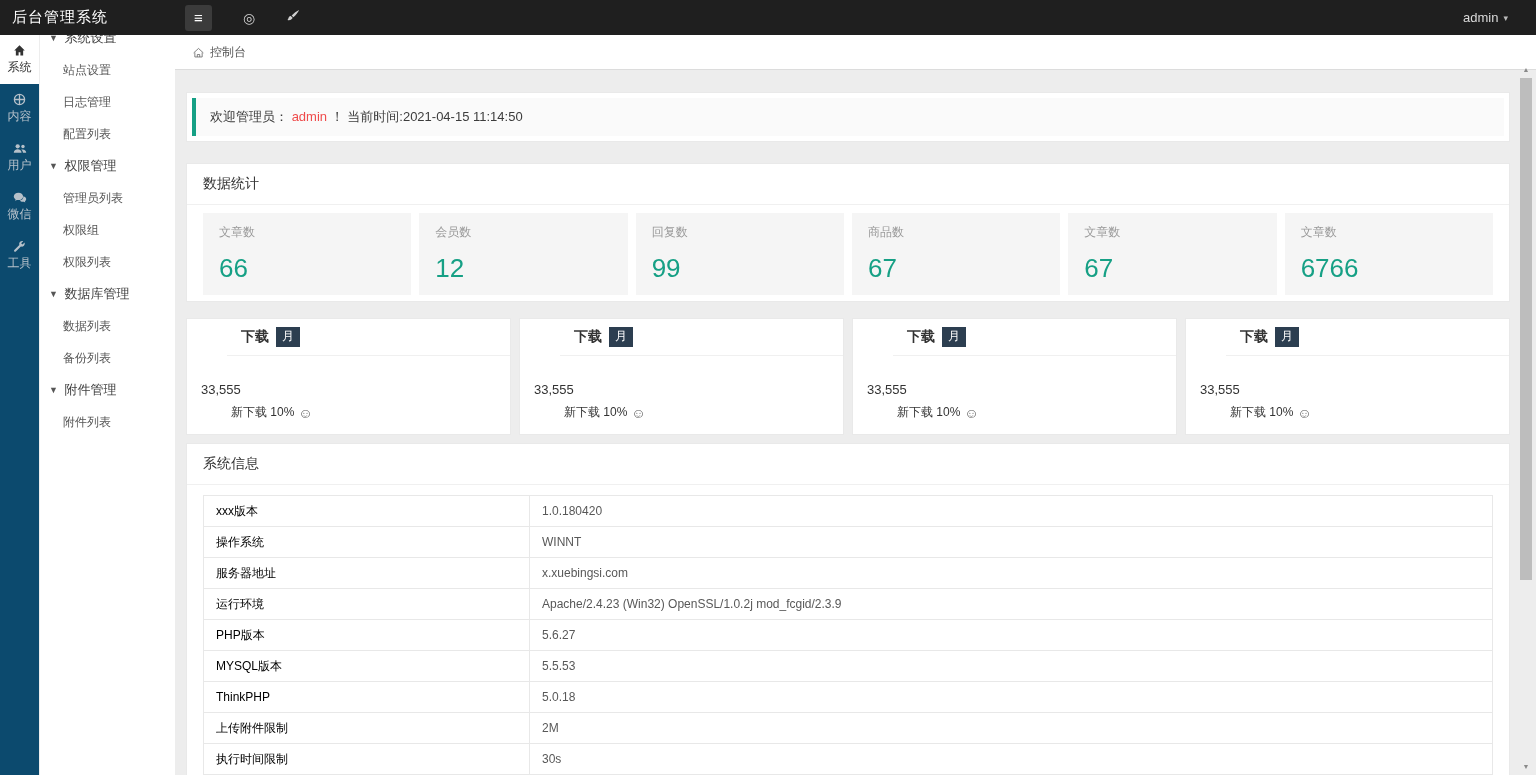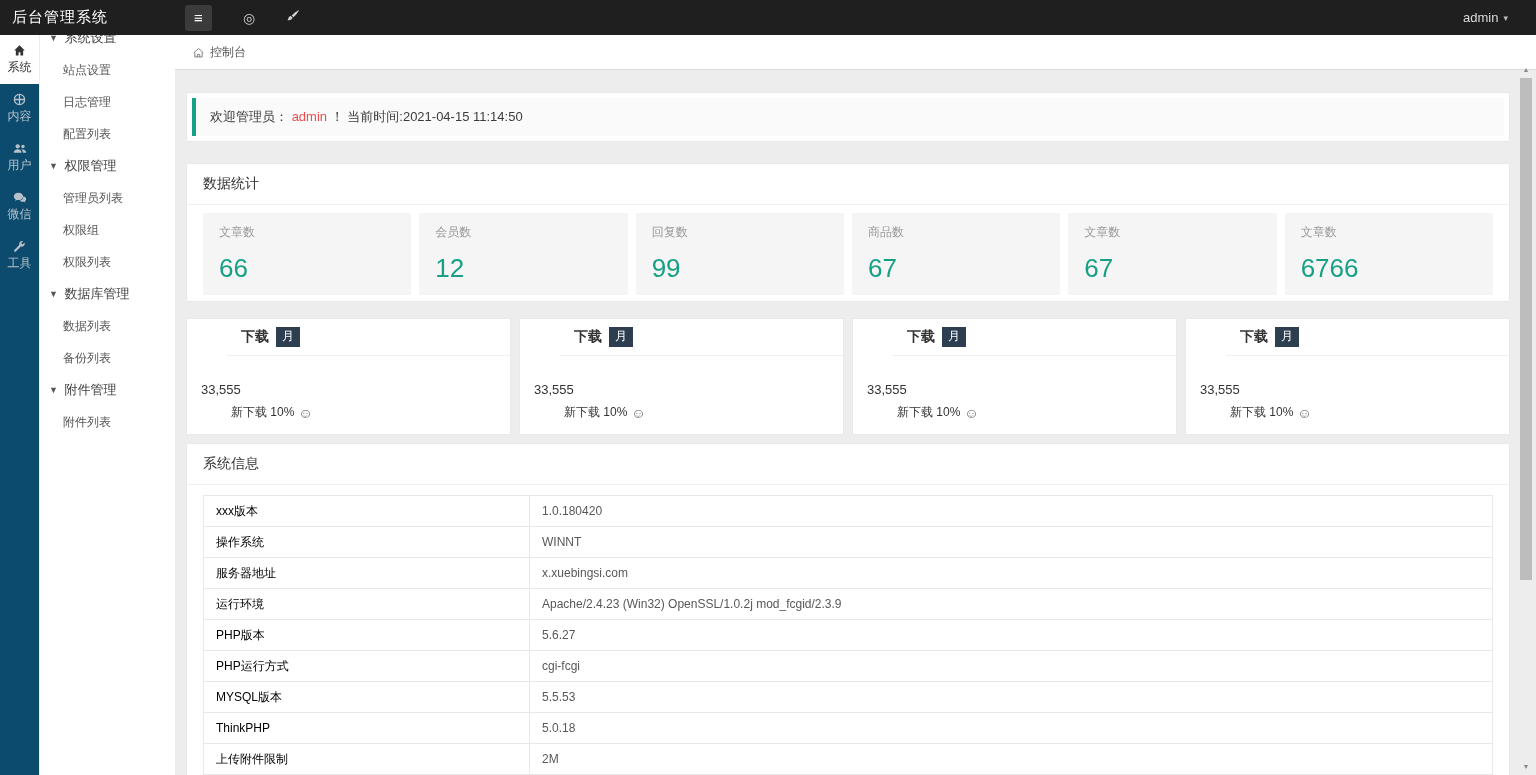--- a/index.html
+++ b/index.html
@@ -320,24 +320,20 @@
   </tr>
               <tr>
     <td class="k">运行环境</td>
     <td class="v">Apache/2.4.23 (Win32) OpenSSL/1.0.2j mod_fcgid/2.3.9</td>
   </tr>
               <tr>
     <td class="k">PHP版本</td>
     <td class="v">5.6.27</td>
   </tr>
               <tr>
-    <td class="k">PHP运行方式</td>
-    <td class="v">cgi-fcgi</td>
-  </tr>
-              <tr>
     <td class="k">MYSQL版本</td>
     <td class="v">5.5.53</td>
   </tr>
               <tr>
     <td class="k">ThinkPHP</td>
     <td class="v">5.0.18</td>
   </tr>
               <tr>
     <td class="k">上传附件限制</td>
     <td class="v">2M</td>

